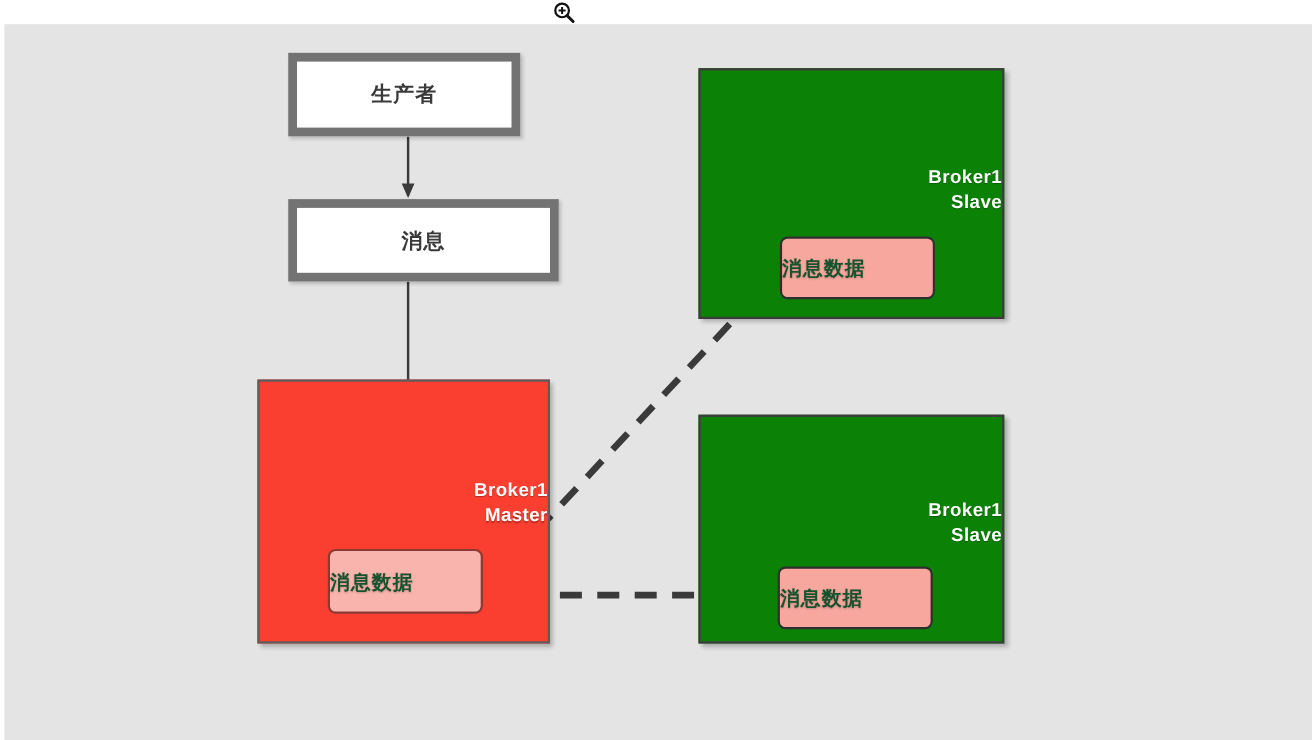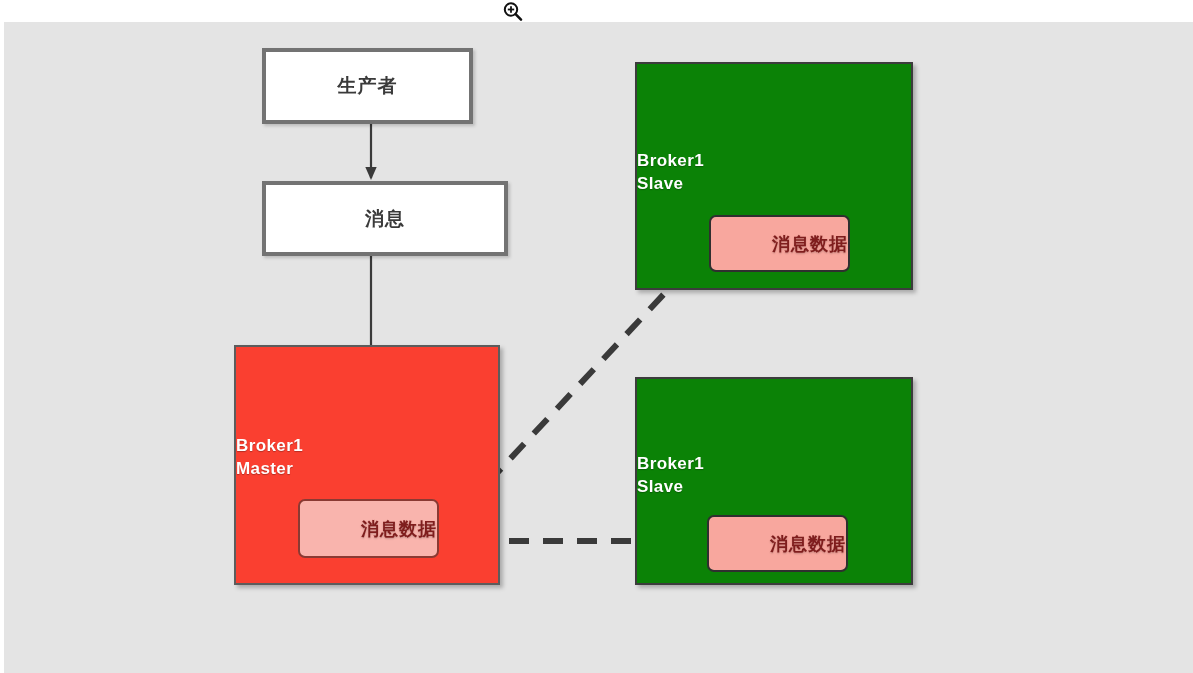--- a/index.html
+++ b/index.html
@@ -42,21 +42,21 @@
     position: absolute;
     box-sizing: border-box;
     display: flex;
     align-items: center;
     justify-content: center;
     text-align: center;
   }
   
   .node.plain {
     background: #ffffff;
-    border: 4px solid #737373;
+    border: 8px solid #737373;
     box-shadow: 2px 2px 3px rgba(0,0,0,0.18);
     font-size: 19px;
     font-weight: 700;
     color: #3a3a3a;
     letter-spacing: 1px;
   }
   
   .node.master {
     background: #fa3f30;
     border: 2px solid #5c5c5c;
@@ -64,37 +64,37 @@
   }
   .node.slave {
     background: #0b8206;
     border: 2px solid #3c3c3c;
     box-shadow: 3px 3px 4px rgba(0,0,0,0.25);
   }
   .broker-label {
     position: absolute;
     left: 0;
     right: 0;
-    text-align: left;
+    text-align: right;
     color: #ffffff;
     font-size: 17px;
     font-weight: 700;
     line-height: 1.35;
     letter-spacing: 0.4px;
     text-shadow: 0 1px 1px rgba(0,0,0,0.28);
   }
   
   .chip {
     position: absolute;
     box-sizing: border-box;
     display: flex;
     align-items: center;
-    justify-content: flex-end;
+    justify-content: flex-start;
     border-radius: 7px;
-    color: #7f1d1d;
+    color: #14532d;
     font-size: 18px;
     font-weight: 700;
     letter-spacing: 1px;
     text-shadow: 0 1px 2px rgba(0,0,0,0.22);
   }
   .chip.on-red {
     background: #f9b4ad;
     border: 2px solid #8a3a33;
   }
   .chip.on-green {

